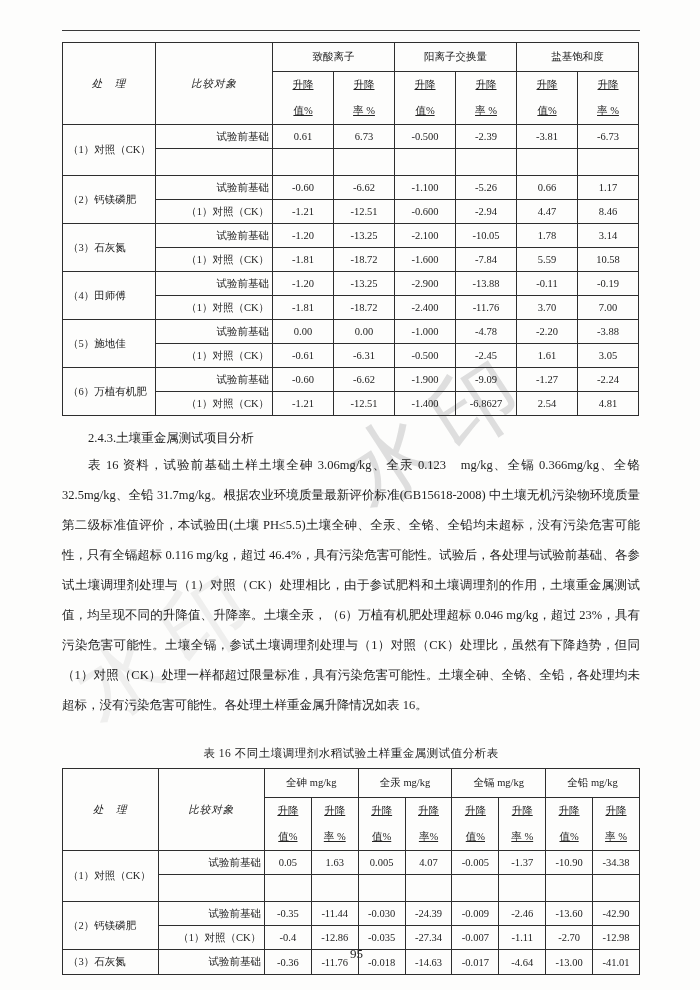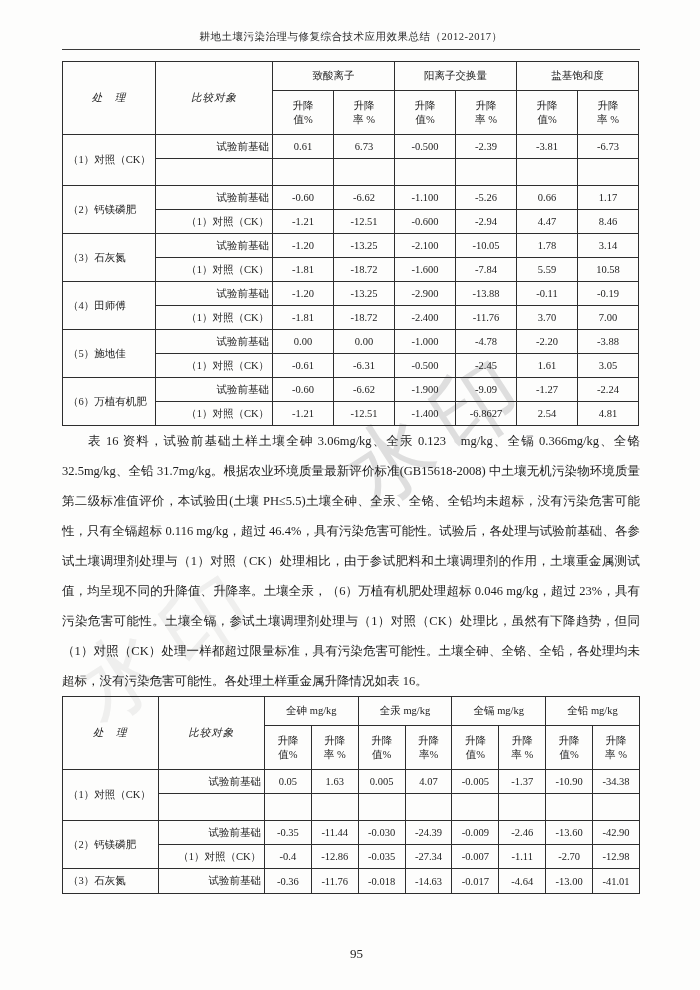--- a/index.html
+++ b/index.html
@@ -32,21 +32,21 @@
   }
   table.doc-table th, table.doc-table td {
     border: 1px solid #2e2e2e;
     padding: 0 3px;
     text-align: center;
     font-weight: normal;
     overflow: hidden;
   }
   table.doc-table { border: 1.6px solid #2e2e2e; }
   table.doc-table thead th.group-hd { height: 29px; }
-  table.doc-table thead th.sub-hd { height: 44px; white-space: pre-line; line-height: 14px; }
+  table.doc-table thead th.sub-hd { height: 44px; white-space: pre-line; line-height: 26px; text-decoration: underline; }
   table.doc-table thead th.span-hd { vertical-align: middle; letter-spacing: 1px; font-style: italic; }
   table.doc-table td { height: 24px; }
   table.doc-table td.treat { text-align: left; padding: 2px 2px 2px 5px; vertical-align: middle; line-height: 20px; }
   table.doc-table td.comp  { text-align: right; padding-left: 7px; }
   table.doc-table tr.empty-row td { height: 27px; }
 
   .section-heading {
     margin-top: 10px;
     font-size: 12.5px;
     text-indent: 26px;
@@ -102,21 +102,20 @@
   }
 </style>
 </head>
 <body>
 
 <div class="page">
 
   <div class="watermark">水印</div>
   <div class="watermark-2">水印</div>
 
-  <div class="running-head">耕地土壤污染治理与修复综合技术应用效果总结（2012-2017）</div>
   <hr class="head-rule">
 
   <table class="doc-table" id="table1-mount">
       <colgroup>
         <col style="width: 93px;">
         <col style="width: 117px;">
         <col style="width: 61px;">
         <col style="width: 61px;">
         <col style="width: 61px;">
         <col style="width: 61px;">
@@ -257,22 +256,24 @@
           <td>-1.21</td>
           <td>-12.51</td>
           <td>-1.400</td>
           <td>-6.8627</td>
           <td>2.54</td>
           <td>4.81</td>
         </tr>
       </tbody>
     </table>
 
+  <div class="section-heading">2.4.3.土壤重金属测试项目分析</div>
   <div class="body-paragraph">表 16 资料，试验前基础土样土壤全砷 3.06mg/kg、全汞 0.123　mg/kg、全镉 0.366mg/kg、全铬 32.5mg/kg、全铅 31.7mg/kg。根据农业环境质量最新评价标准(GB15618-2008) 中土壤无机污染物环境质量第二级标准值评价，本试验田(土壤 PH≤5.5)土壤全砷、全汞、全铬、全铅均未超标，没有污染危害可能性，只有全镉超标 0.116 mg/kg，超过 46.4%，具有污染危害可能性。试验后，各处理与试验前基础、各参试土壤调理剂处理与（1）对照（CK）处理相比，由于参试肥料和土壤调理剂的作用，土壤重金属测试值，均呈现不同的升降值、升降率。土壤全汞，（6）万植有机肥处理超标 0.046 mg/kg，超过 23%，具有污染危害可能性。土壤全镉，参试土壤调理剂处理与（1）对照（CK）处理比，虽然有下降趋势，但同（1）对照（CK）处理一样都超过限量标准，具有污染危害可能性。土壤全砷、全铬、全铅，各处理均未超标，没有污染危害可能性。各处理土样重金属升降情况如表 16。</div>
 
+  <div class="table-caption">表 16  不同土壤调理剂水稻试验土样重金属测试值分析表</div>
   <table class="doc-table" id="table2-mount">
       <colgroup>
         <col style="width: 96px;">
         <col style="width: 107px;">
         <col style="width: 47px;">
         <col style="width: 47px;">
         <col style="width: 47px;">
         <col style="width: 47px;">
         <col style="width: 47px;">
         <col style="width: 47px;">

